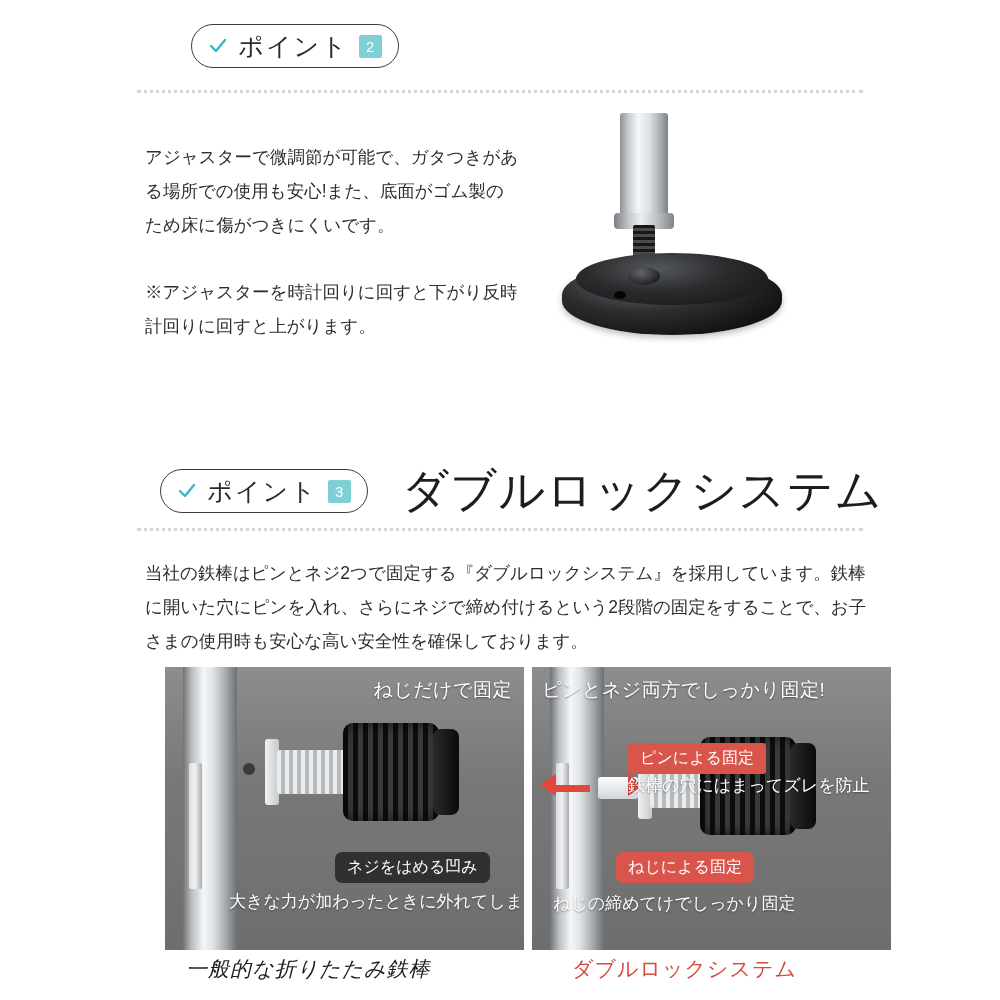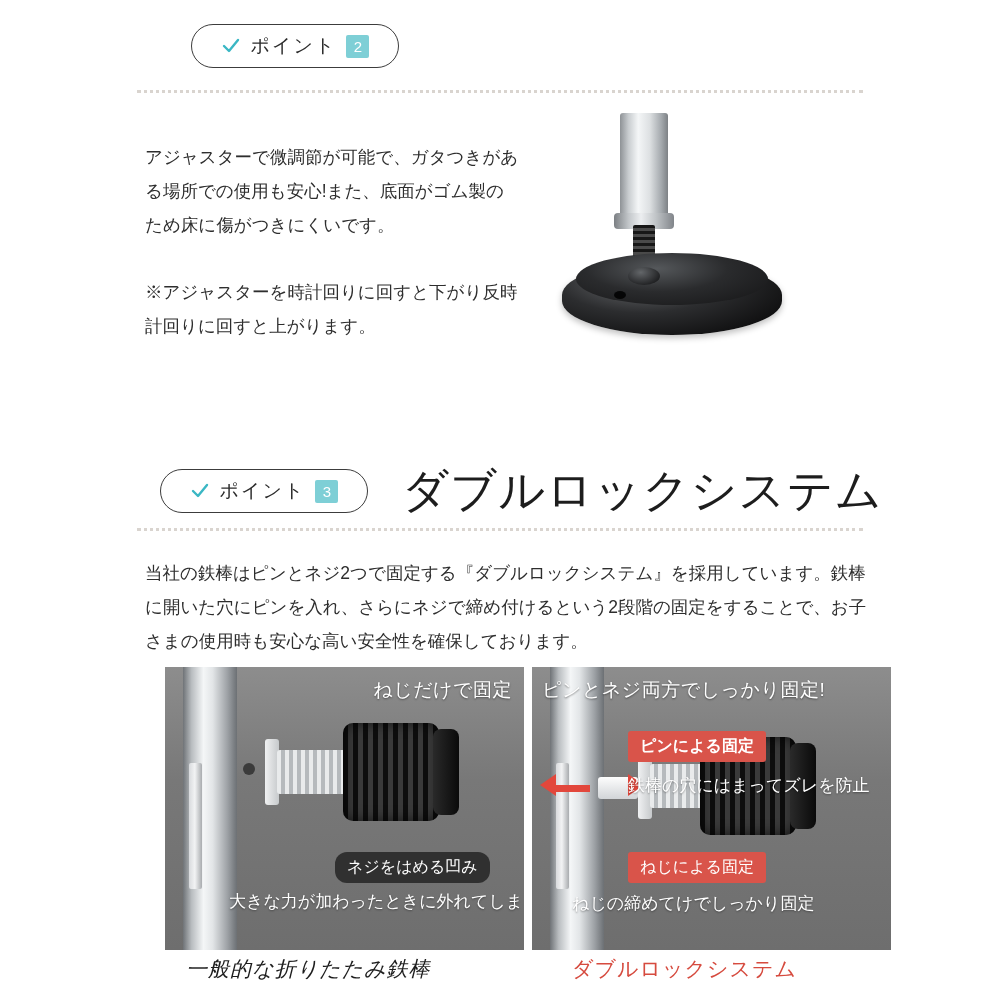--- a/index.html
+++ b/index.html
@@ -30,21 +30,21 @@
     justify-content: center;
     gap: 10px;
     flex: none;
   }
   .check-icon {
     width: 20px; height: 20px;
     display: inline-block;
     flex: none;
   }
   .point-label {
-    font-size: 19px;
+    font-size: 25px;
     letter-spacing: 2px;
     color: #2b2b2b;
   }
   .point-num {
     width: 23px; height: 23px;
     background: #7ecfd6;
     color: #ffffff;
     font-size: 15px;
     display: flex;
     align-items: center;
@@ -208,21 +208,21 @@
     position: absolute;
     height: 7px;
     background: #e2473c;
   }
   .tag-dark {
     position: absolute;
     background: rgba(30,30,30,.78);
     color: #fff;
     font-size: 16px;
     padding: 5px 12px;
-    border-radius: 12px;
+    border-radius: 7px;
     white-space: nowrap;
   }
   .tag-red {
     position: absolute;
     background: #d9544a;
     color: #fff;
     font-size: 16px;
     padding: 5px 12px;
     border-radius: 3px;
     white-space: nowrap;
@@ -320,26 +320,26 @@
     <div class="arrow-bar" style="left:22px; top:118px; width:36px;"></div>
     <div class="arrow-red left" style="left:8px; top:107px;"></div>
     <div class="arrow-bar" style="left:112px; top:118px; width:28px;"></div>
     <div class="arrow-red right" style="left:96px; top:107px;"></div>
 
     <div class="flange" style="left:106px; top:86px;"></div>
     <div class="threads" style="left:118px; top:97px; width:54px;"></div>
     <div class="knob" style="left:168px; top:70px;"></div>
     <div class="knob-cap" style="left:258px; top:76px;"></div>
 
-    <div class="tag-red" style="left:96px; top:64px;font-weight:bold;">ピンによる固定</div>
+    <div class="tag-red" style="left:96px; top:76px;">ピンによる固定</div>
     <div class="panel-note" style="left:96px; top:106px; width:250px; white-space:normal;">
       <span>鉄棒の穴にはまってズレを防止</span>
     </div>
 
-    <div class="tag-red" style="left:96px; top:185px;">ねじによる固定</div>
-    <div class="panel-note" style="left:40px; top:224px;">
+    <div class="tag-red" style="left:84px; top:185px;border-radius:7px;">ねじによる固定</div>
+    <div class="panel-note" style="left:21px; top:224px;">
       <span>ねじの締めてけでしっかり固定</span>
     </div>
   </div>
 </div>
 
 <div class="caption left" style="left:186px; top:955px;">一般的な折りたたみ鉄棒</div>
 <div class="caption right" style="left:572px; top:955px;">ダブルロックシステム</div>
 
 </body></html>

